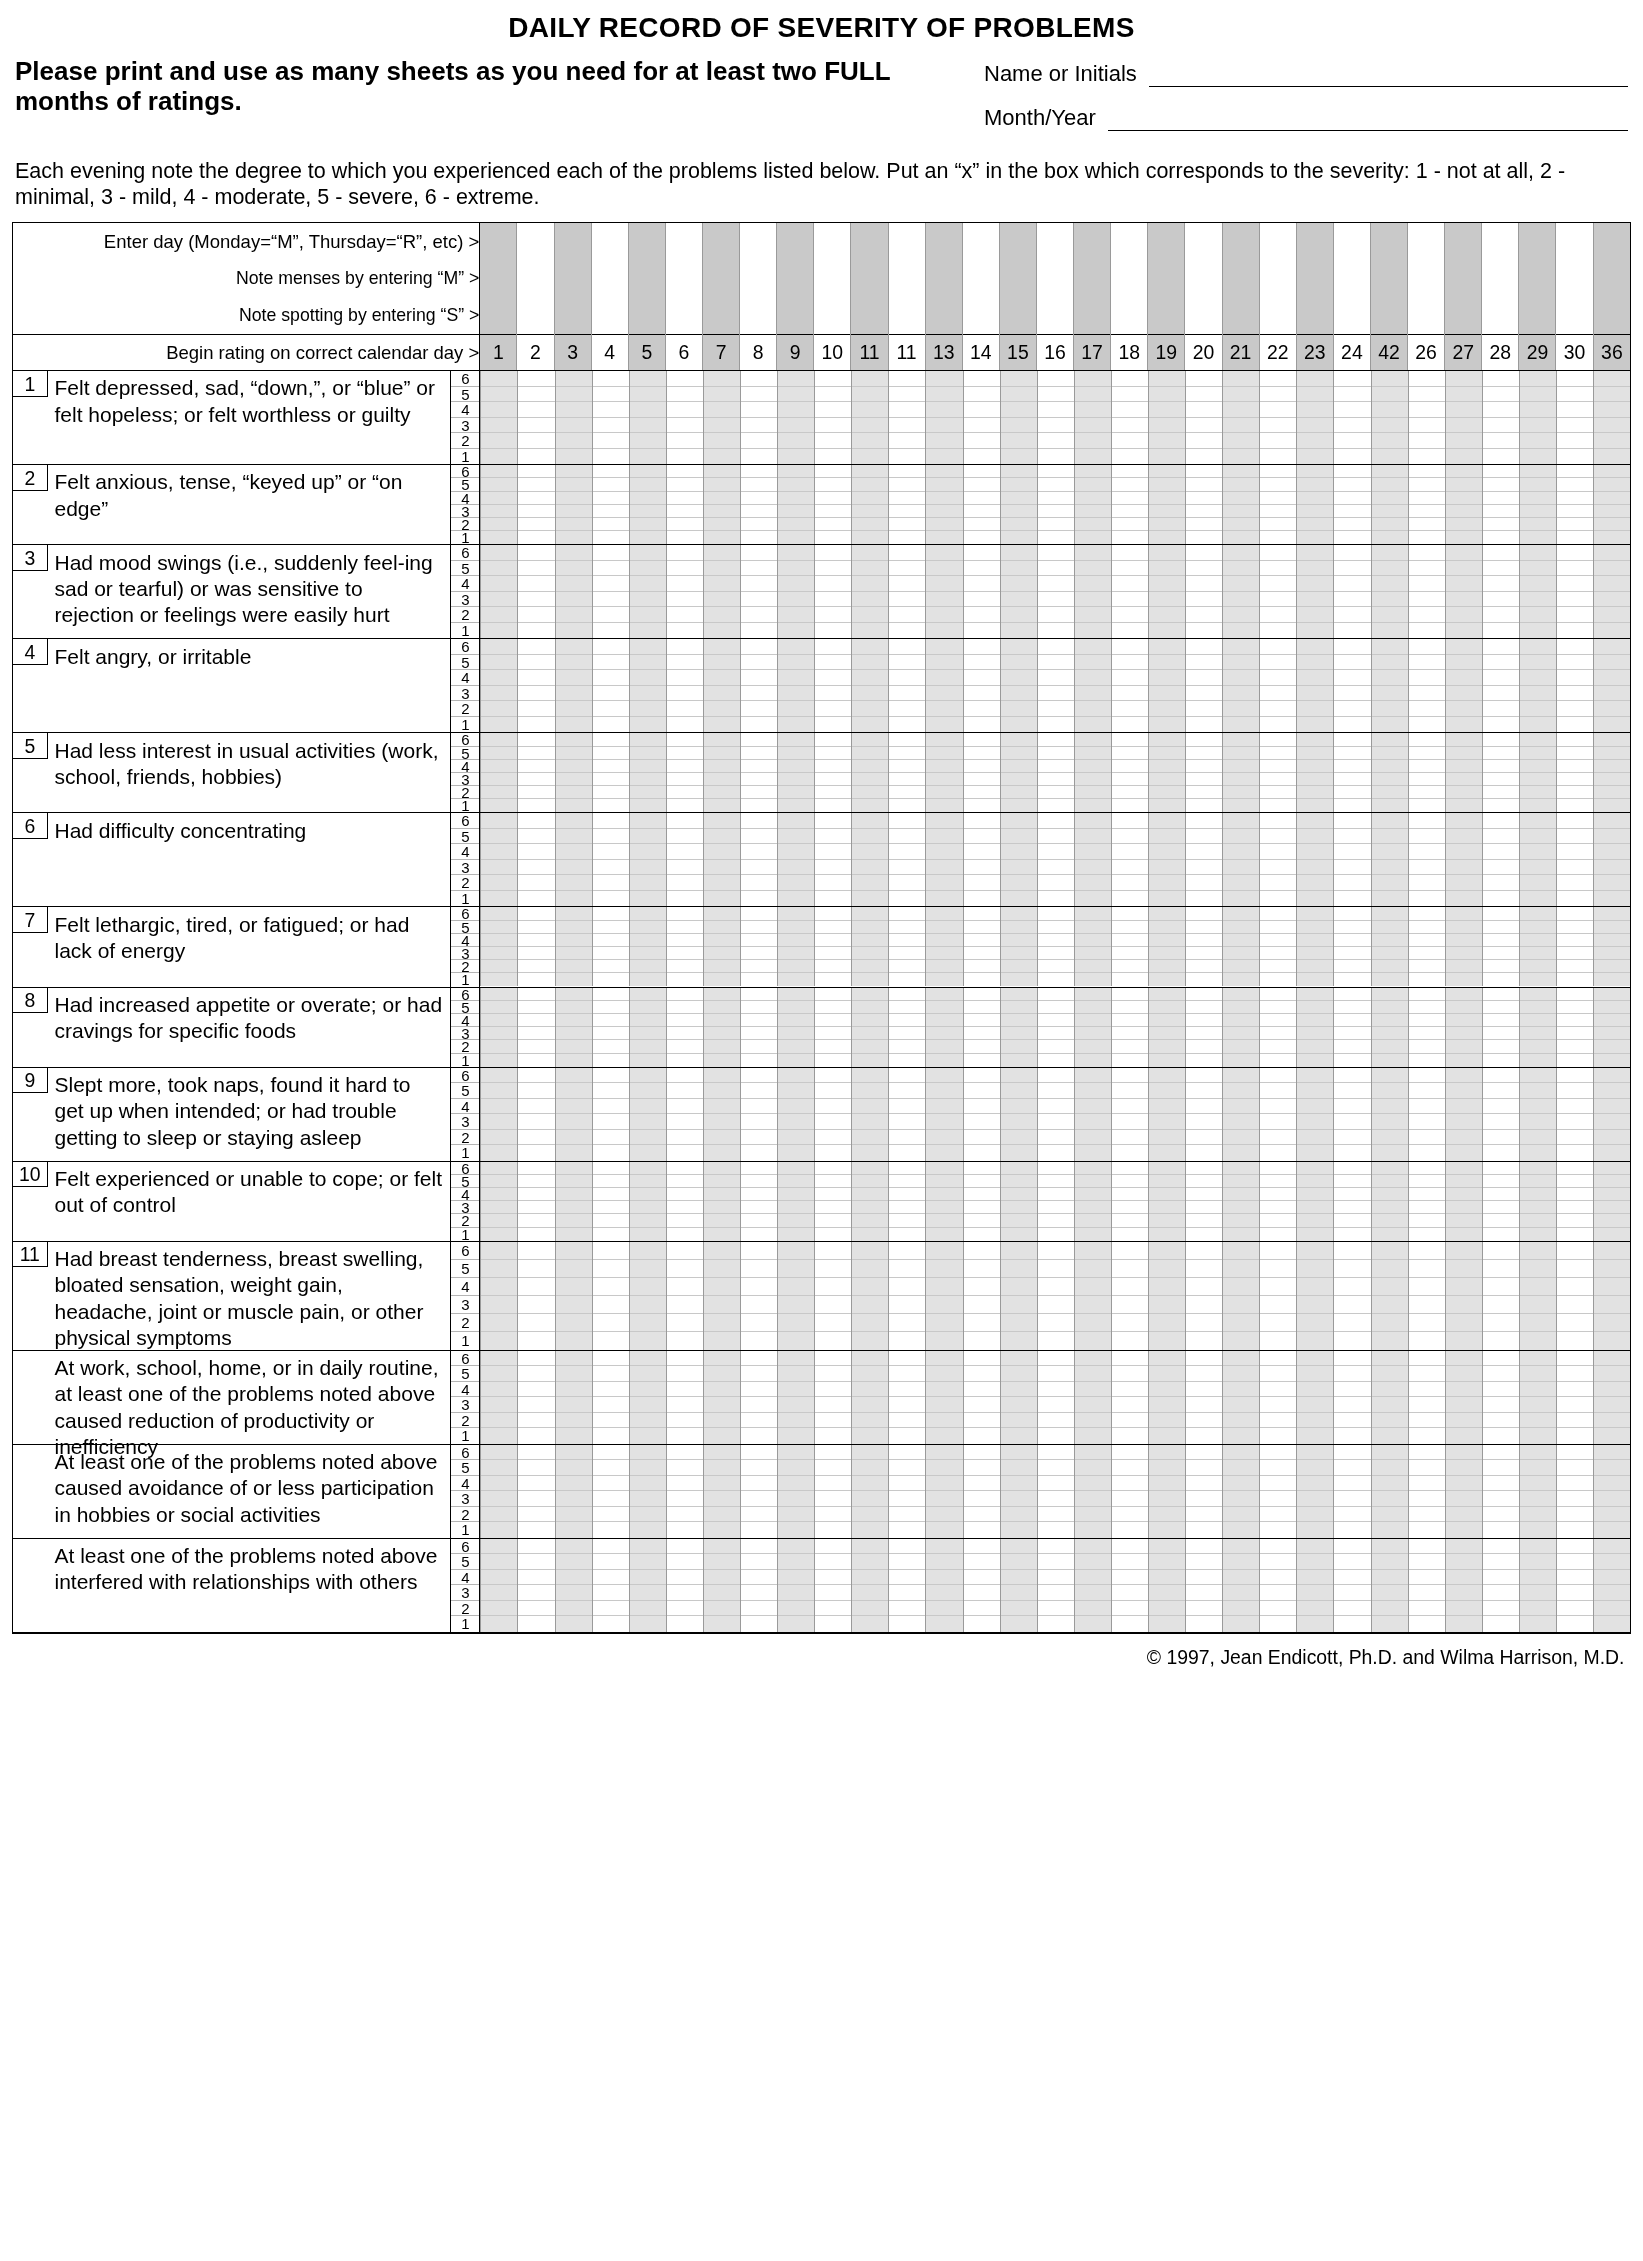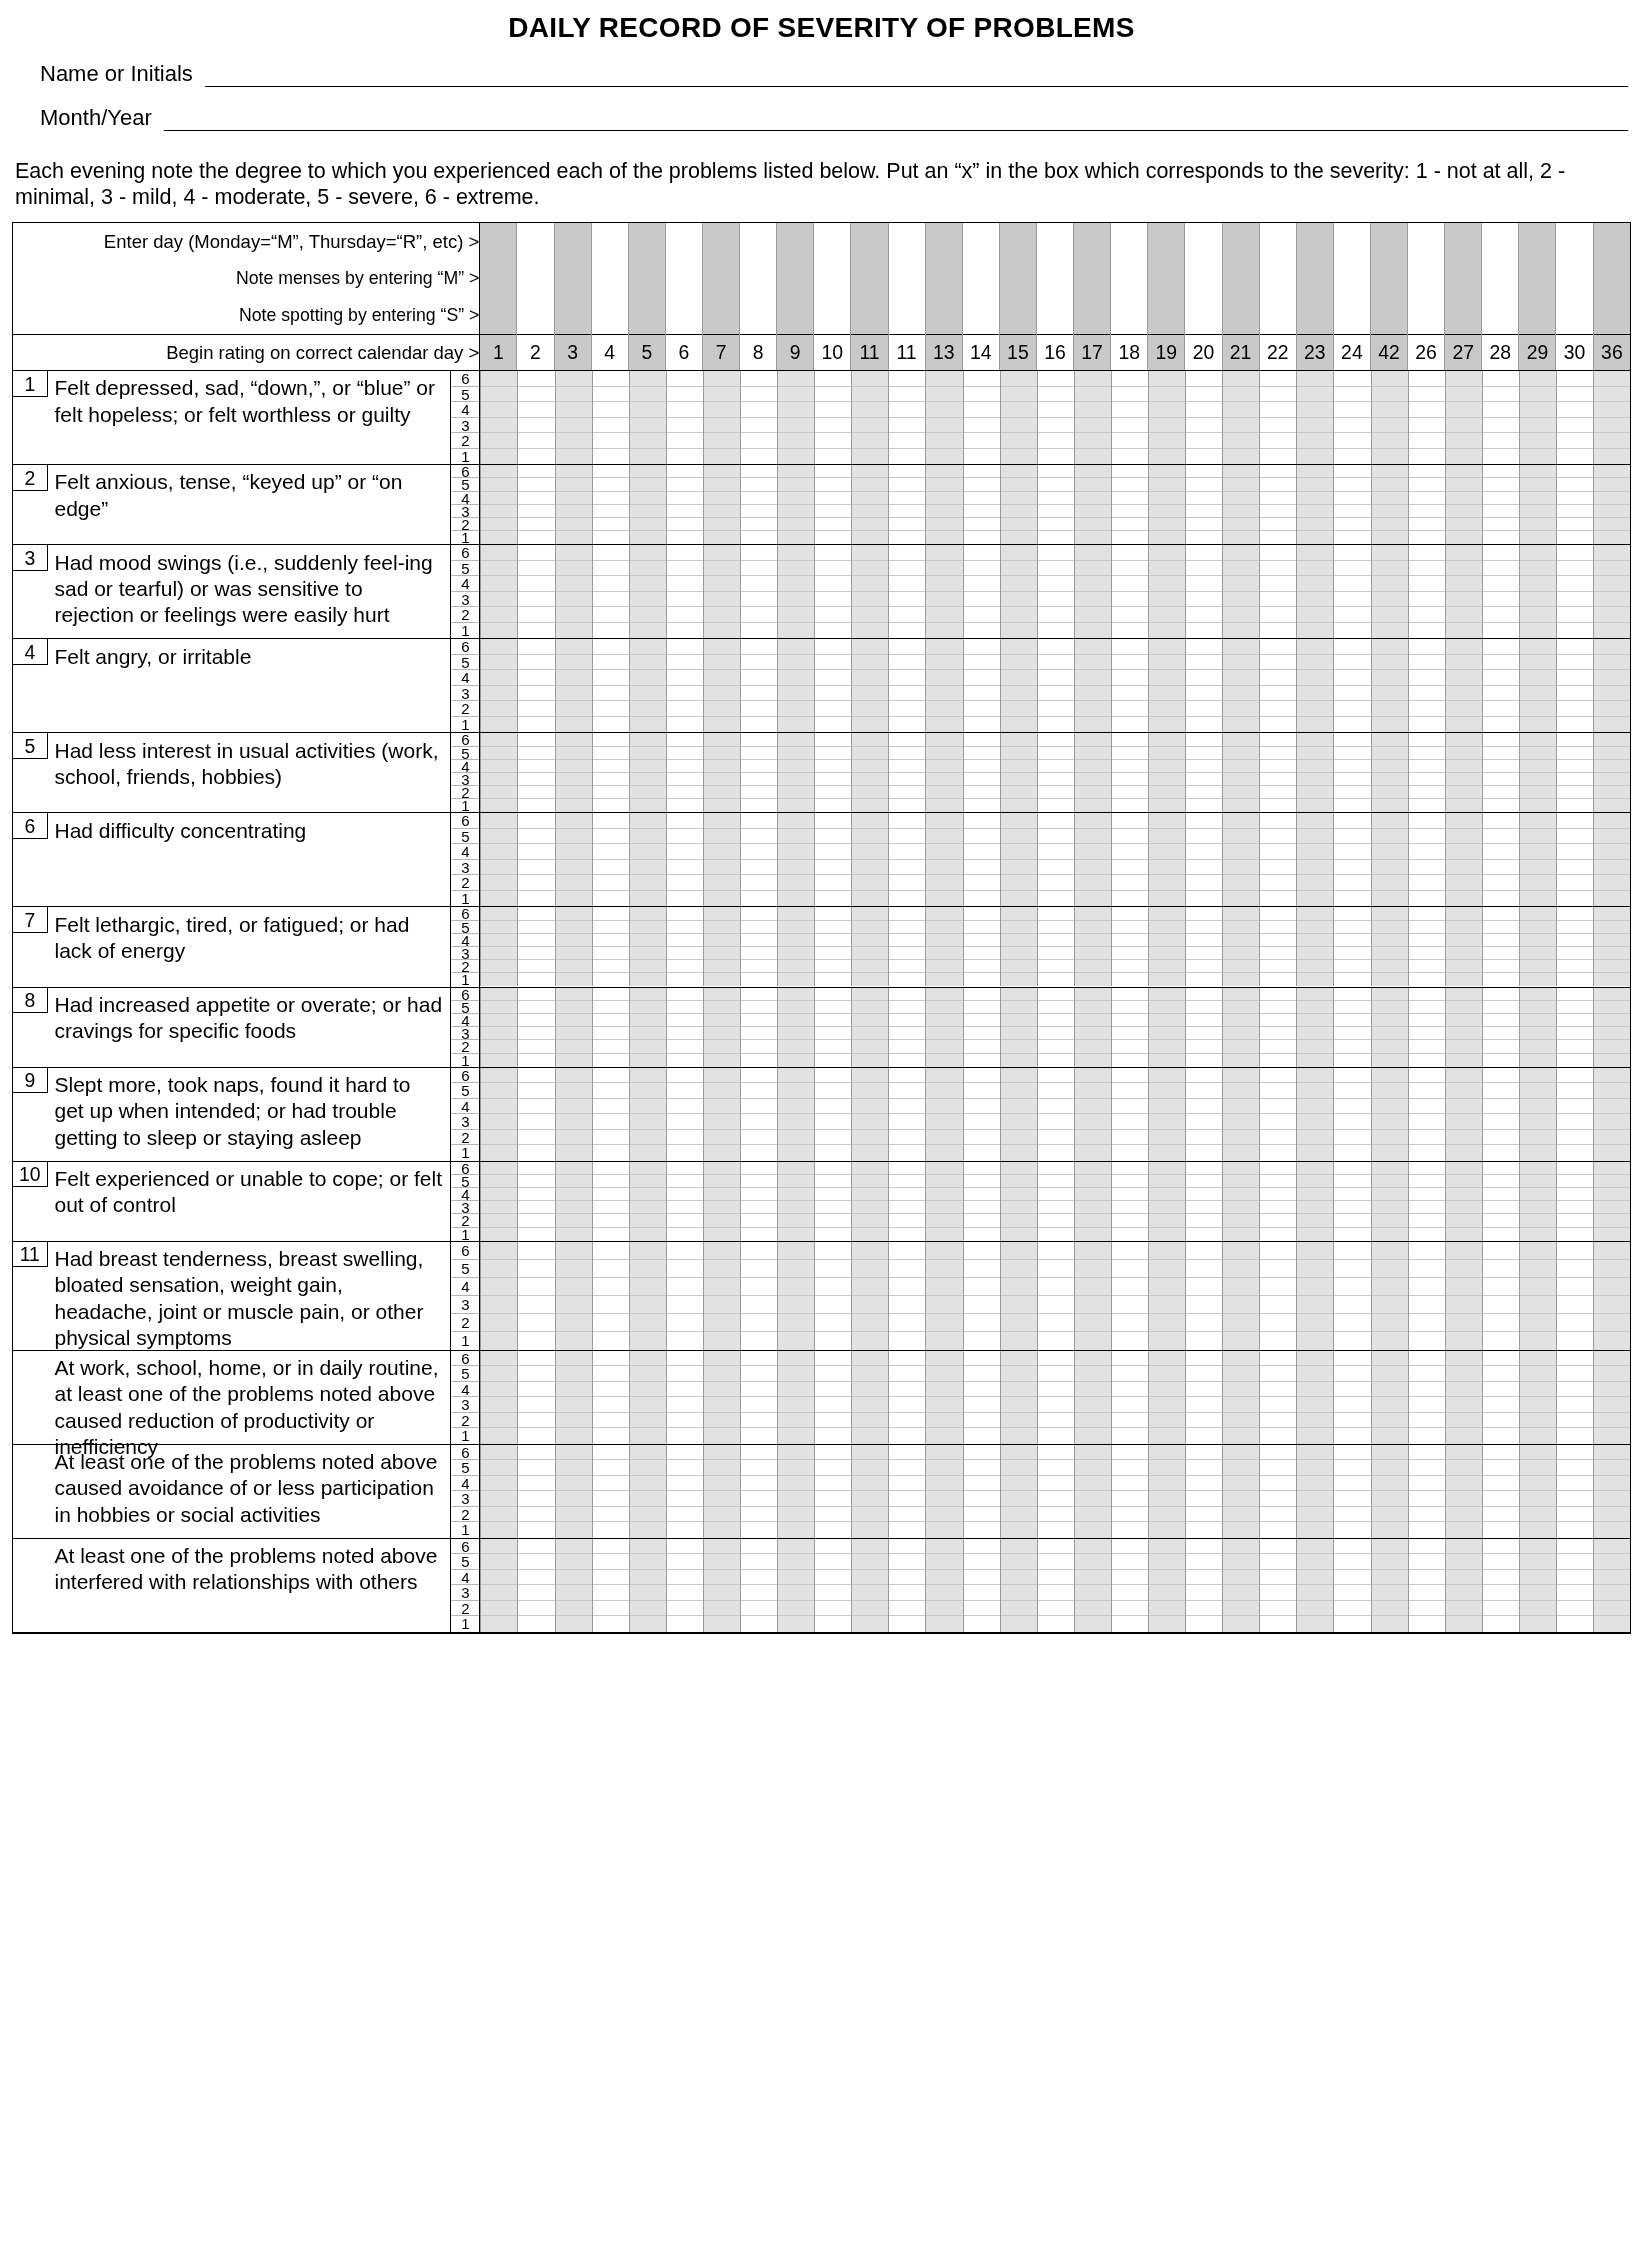--- a/index.html
+++ b/index.html
@@ -195,20 +195,21 @@
   }
 </style>
 </head>
 <body>
 
 <div class="page">
 
   <div class="title">DAILY RECORD OF SEVERITY OF PROBLEMS</div>
 
   <div class="header-row">
+    <div class="instr-bold">Please print and use as many sheets as you need for at least two FULL months of ratings.</div>
     <div class="fields">
       <div class="field-line">
         <span class="field-label">Name or Initials</span>
         <span class="field-rule"></span>
       </div>
       <div class="field-line">
         <span class="field-label">Month/Year</span>
         <span class="field-rule"></span>
       </div>
     </div>
@@ -4139,14 +4140,15 @@
                   <div class="sub" style="height: 15.5px;"></div>
                   <div class="sub" style="height: 15.5px;"></div>
                 </div>
               </div>
             </td>
           </tr>
         </tbody>
     </table>
   </div>
 
+  <div class="footer">© 1997, Jean Endicott, Ph.D. and Wilma Harrison, M.D.</div>
 </div>
 
 
 </body></html>

